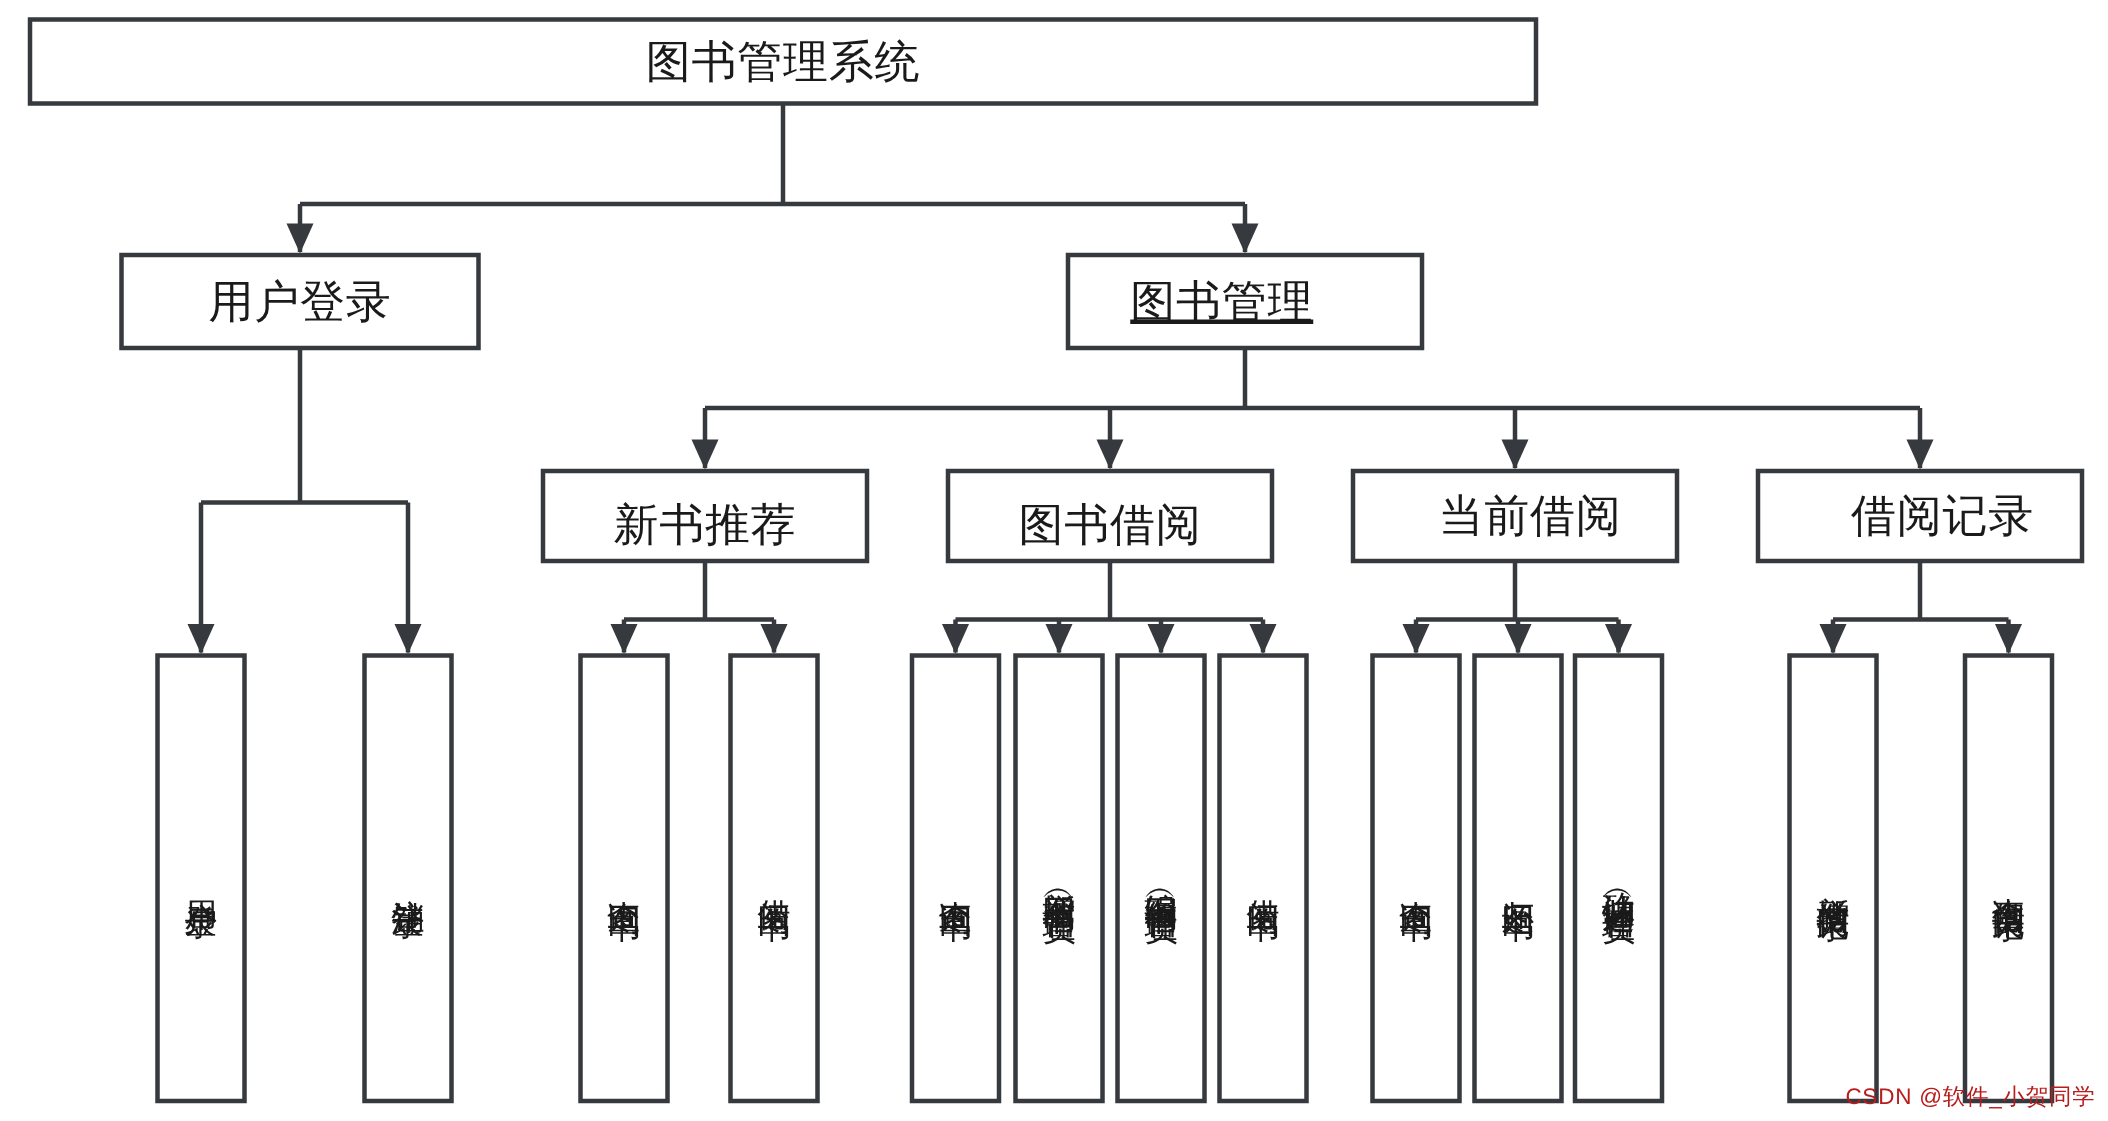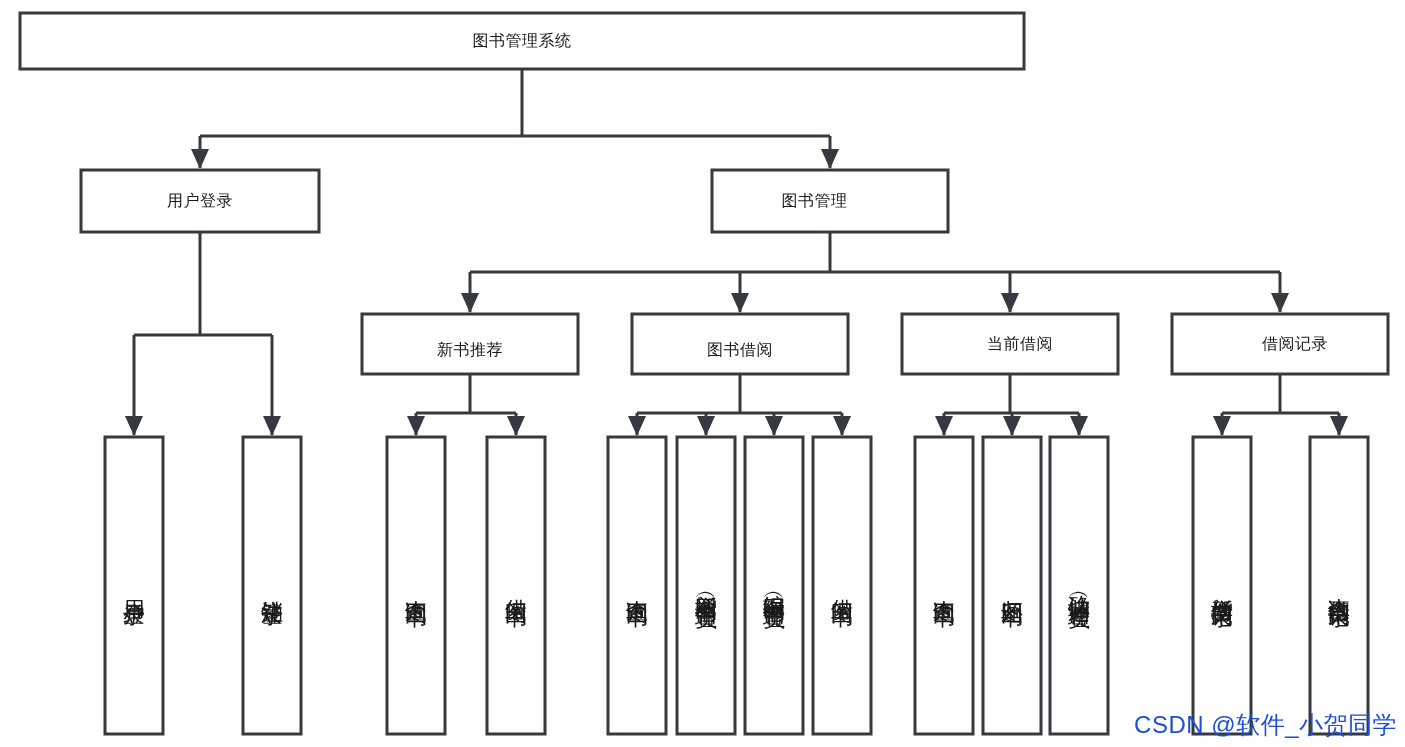--- a/index.html
+++ b/index.html
@@ -46,37 +46,37 @@
     color: #1a1a1a;
     font-family: "Liberation Sans", "DejaVu Sans", sans-serif;
     display: flex;
     align-items: center;
     justify-content: center;
     text-align: center;
     pointer-events: none;
     white-space: nowrap;
   }
   .node-label.horizontal {
-    font-size: 16px;
+    font-size: 30px;
     letter-spacing: 0.5px;
   }
   .node-label.vertical {
     writing-mode: vertical-rl;
     text-orientation: upright;
     font-size: 22px;
     letter-spacing: 2px;
     align-items: center;
     justify-content: center;
   }
   .watermark {
     position: absolute;
     right: 8px;
     bottom: 6px;
-    font-size: 24px;
-    color: #1d4ed8;
+    font-size: 15px;
+    color: #b91c1c;
     font-family: "Liberation Sans", "DejaVu Sans", sans-serif;
     letter-spacing: 0.5px;
     white-space: nowrap;
     text-align: center;
   }
 </style>
 </head>
 <body>
 
 <div id="diagram-root">
@@ -161,21 +161,21 @@
         <rect x="983" y="437" width="58" height="297" class="node-box"></rect>
         <rect x="1050" y="437" width="58" height="297" class="node-box"></rect>
         <rect x="1193" y="437" width="58" height="297" class="node-box"></rect>
         <rect x="1310" y="437" width="58" height="297" class="node-box"></rect>
       </g>
   </svg>
 
   <div id="labels">
       <div class="node-label horizontal" style="left: 20px; top: 13px; width: 1004px; height: 56px;">图书管理系统</div>
       <div class="node-label horizontal" style="left: 81px; top: 170px; width: 238px; height: 62px;">用户登录</div>
-      <div class="node-label horizontal" style="left: 712px; top: 170px; width: 205px; height: 62px;">图书管理</div>
+      <div class="node-label horizontal" style="left: 712px; top: 170px; width: 205px; height: 62px; text-decoration: underline;">图书管理</div>
       <div class="node-label horizontal" style="left: 362px; top: 314px; width: 216px; height: 72px;">新书推荐</div>
       <div class="node-label horizontal" style="left: 632px; top: 320px; width: 216px; height: 60px;">图书借阅</div>
       <div class="node-label horizontal" style="left: 902px; top: 314px; width: 236px; height: 60px;">当前借阅</div>
       <div class="node-label horizontal" style="left: 1172px; top: 314px; width: 216px; height: 60px; padding-left: 15px;">借阅记录</div>
       <div class="node-label vertical" style="left: 105px; top: 437px; width: 58px; height: 297px;">用户登录</div>
       <div class="node-label vertical" style="left: 243px; top: 437px; width: 58px; height: 297px;">注销登录</div>
       <div class="node-label vertical" style="left: 387px; top: 437px; width: 58px; height: 297px;">查询图书</div>
       <div class="node-label vertical" style="left: 487px; top: 437px; width: 58px; height: 297px;">借阅图书</div>
       <div class="node-label vertical" style="left: 608px; top: 437px; width: 58px; height: 297px;">查询图书</div>
       <div class="node-label vertical" style="left: 677px; top: 437px; width: 58px; height: 297px;">新增图书（管理员）</div>

